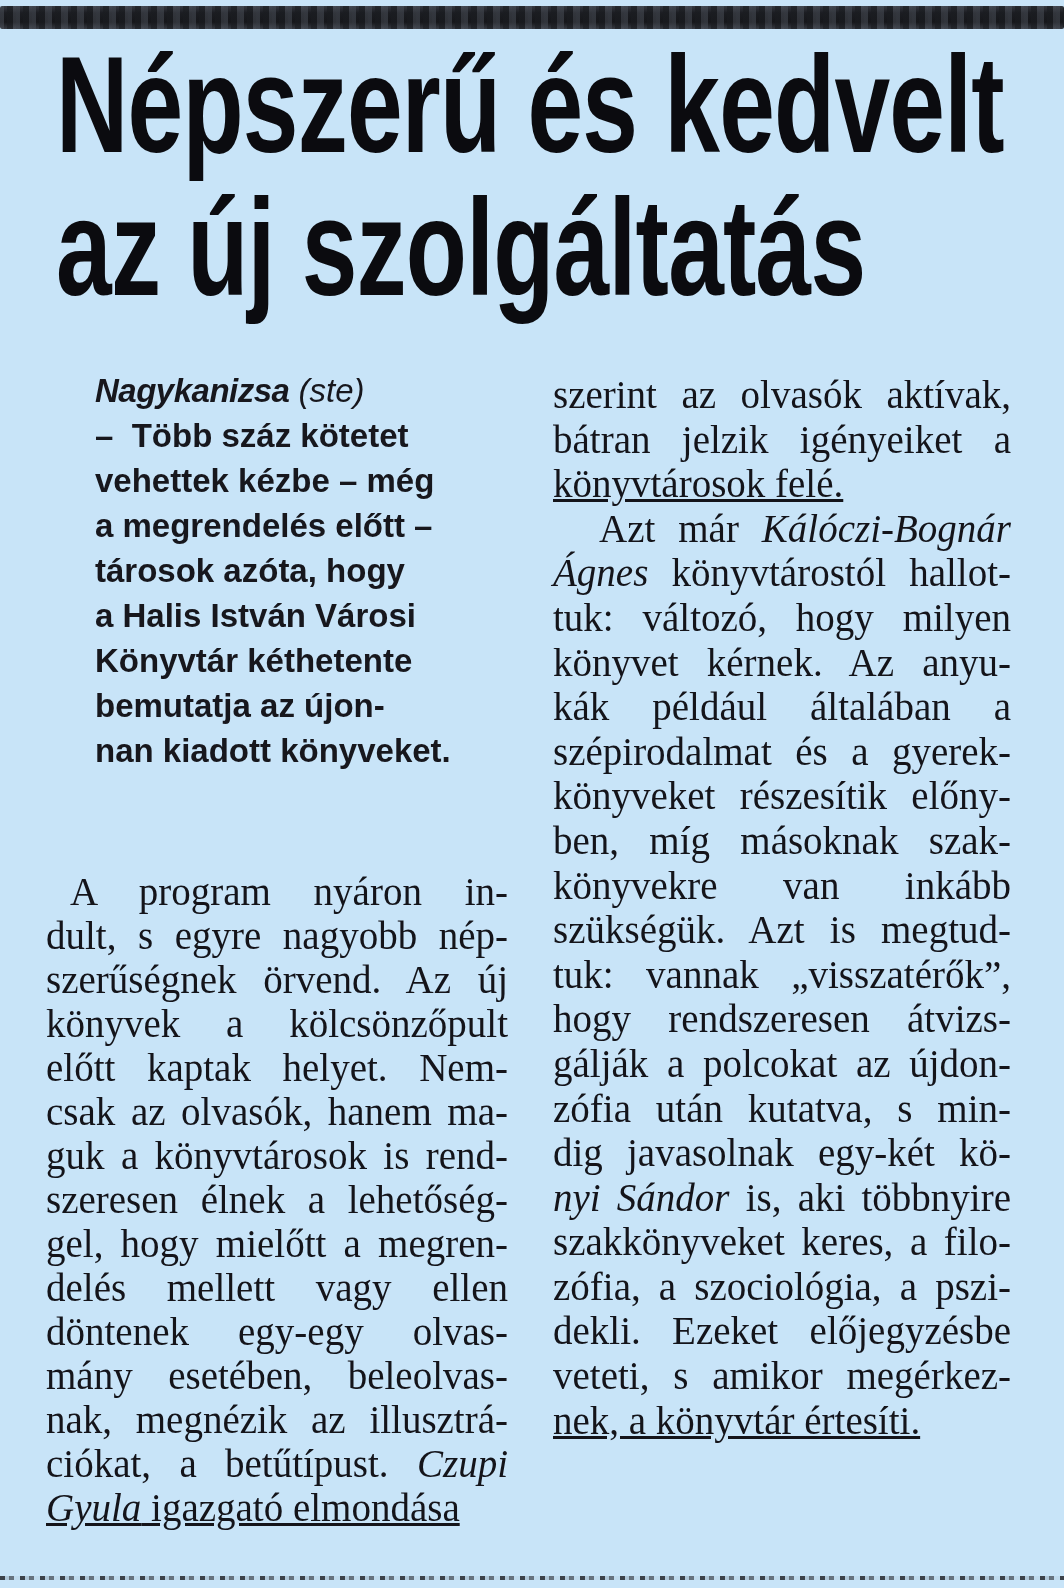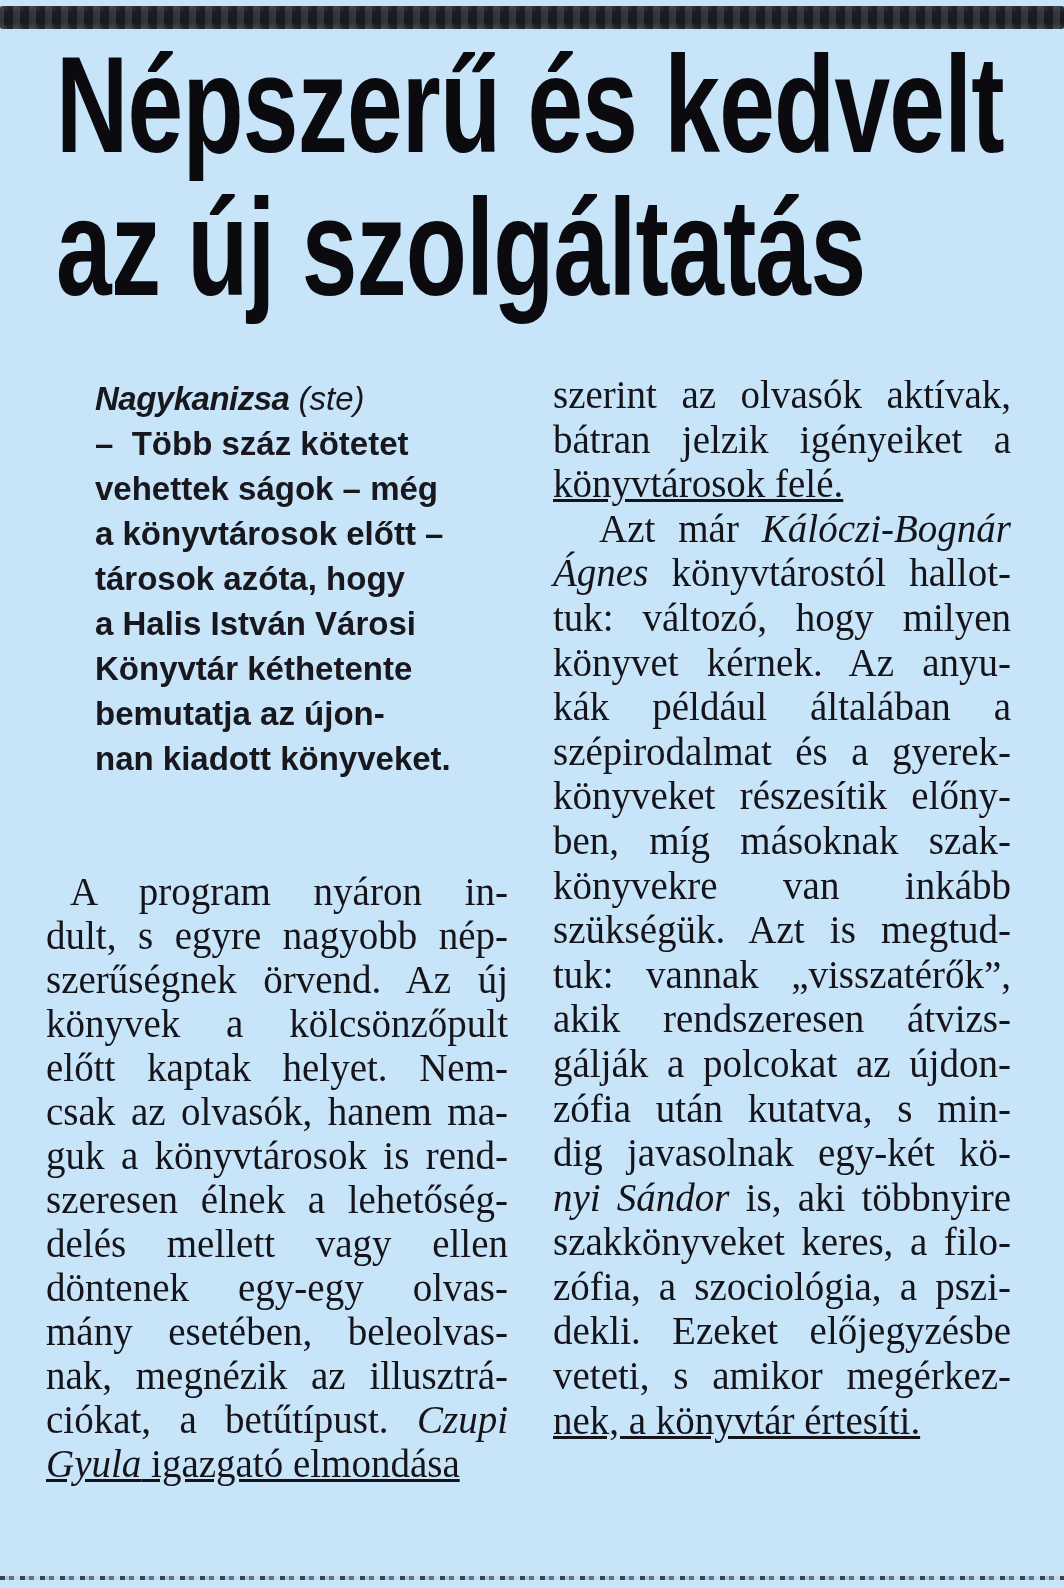--- a/index.html
+++ b/index.html
@@ -39,21 +39,21 @@
     font-weight:bold;color:var(--headline-ink);
   }
   .headline .line{
     font-size:137px;line-height:143px;height:143px;
     letter-spacing:-1px;white-space:nowrap;
     transform:scaleX(.73);transform-origin:0 0;
   }
   .lead{
     position:absolute;left:95px;top:368px;width:402px;
     font-family:"Liberation Sans",sans-serif;
-    font-weight:bold;font-size:33px;color:#17171d;margin-top:8px;
+    font-weight:bold;font-size:33px;color:#17171d;
   }
   .lead .line{line-height:45px;white-space:nowrap;}
   .lead .dateline{font-style:italic;letter-spacing:-.5px;}
   .lead .byline{font-style:italic;font-weight:normal;}
   .body-col{
     position:absolute;
     font-family:"Liberation Serif",serif;
     font-size:39px;color:#14141a;
   }
   .body-col .line{
@@ -74,38 +74,39 @@
 <div class="top-rule"></div>
 
 <div class="headline">
     <div class="line">Népszerű és kedvelt</div>
     <div class="line">az új szolgáltatás</div>
   </div>
 
 <div class="lead">
     <div class="line"><span class="dateline">Nagykanizsa</span> <span class="byline">(ste)</span></div>
     <div class="line">–&nbsp; Több száz kötetet</div>
-    <div class="line">vehettek ságok – még</div>
-    <div class="line">a könyvtárosok előtt –</div>
+    <div class="line">vehettek kézbe – még</div>
+    <div class="line">a megrendelés előtt –</div>
     <div class="line">tárosok azóta, hogy</div>
     <div class="line">a Halis István Városi</div>
     <div class="line">Könyvtár kéthetente</div>
     <div class="line">bemutatja az újon-</div>
     <div class="line">nan kiadott könyveket.</div>
   </div>
 
 <div class="body-col col-left">
     <div class="line ind1">A program nyáron in-</div>
     <div class="line">dult, s egyre nagyobb nép-</div>
     <div class="line">szerűségnek örvend. Az új</div>
     <div class="line">könyvek a kölcsönzőpult</div>
     <div class="line">előtt kaptak helyet. Nem-</div>
     <div class="line">csak az olvasók, hanem ma-</div>
     <div class="line">guk a könyvtárosok is rend-</div>
     <div class="line">szeresen élnek a lehetőség-</div>
+    <div class="line">gel, hogy mielőtt a megren-</div>
     <div class="line">delés mellett vagy ellen</div>
     <div class="line">döntenek egy-egy olvas-</div>
     <div class="line">mány esetében, beleolvas-</div>
     <div class="line">nak, megnézik az illusztrá-</div>
     <div class="line">ciókat, a betűtípust. <i>Czupi</i></div>
     <div class="line last"><i>Gyula</i> igazgató elmondása</div>
   </div>
 
 <div class="body-col col-right">
     <div class="line">szerint az olvasók aktívak,</div>
@@ -115,21 +116,21 @@
     <div class="line"><i>Ágnes</i> könyvtárostól hallot-</div>
     <div class="line">tuk: változó, hogy milyen</div>
     <div class="line">könyvet kérnek. Az anyu-</div>
     <div class="line">kák például általában a</div>
     <div class="line">szépirodalmat és a gyerek-</div>
     <div class="line">könyveket részesítik előny-</div>
     <div class="line">ben, míg másoknak szak-</div>
     <div class="line">könyvekre van inkább</div>
     <div class="line">szükségük. Azt is megtud-</div>
     <div class="line">tuk: vannak „visszatérők”,</div>
-    <div class="line">akik rendszeresen átvizs-</div>
+    <div class="line">hogy rendszeresen átvizs-</div>
     <div class="line">gálják a polcokat az újdon-</div>
     <div class="line">zófia után kutatva, s min-</div>
     <div class="line">dig javasolnak egy-két kö-</div>
     <div class="line"><i>nyi Sándor</i> is, aki többnyire</div>
     <div class="line">szakkönyveket keres, a filo-</div>
     <div class="line">zófia, a szociológia, a pszi-</div>
     <div class="line">dekli. Ezeket előjegyzésbe</div>
     <div class="line">veteti, s amikor megérkez-</div>
     <div class="line last">nek, a könyvtár értesíti.</div>
   </div>

